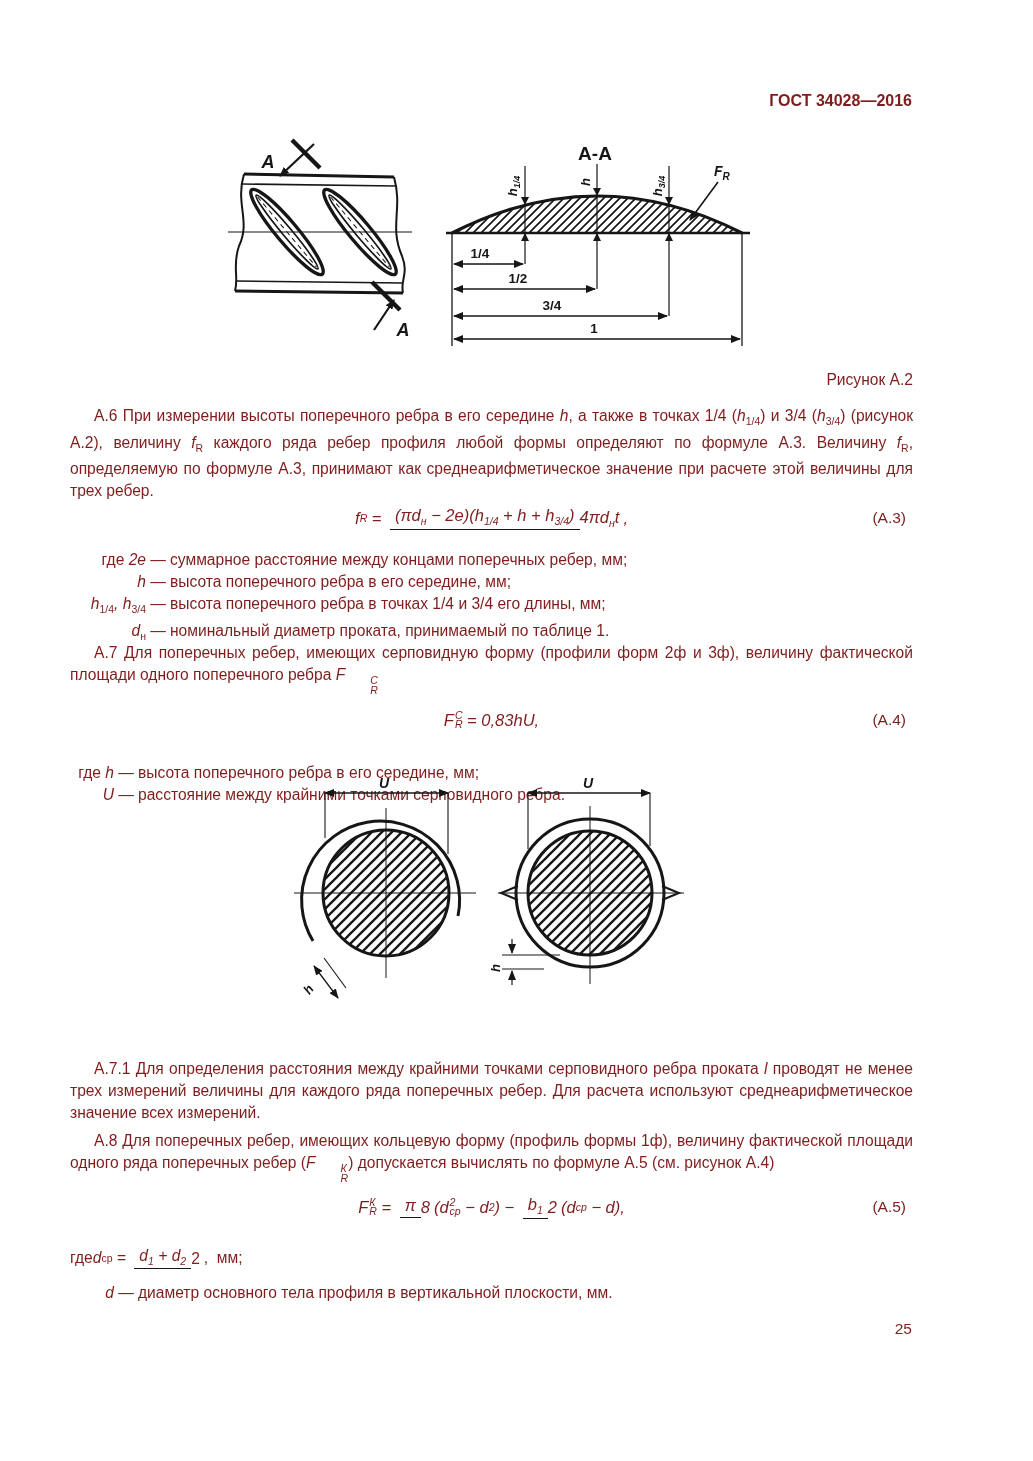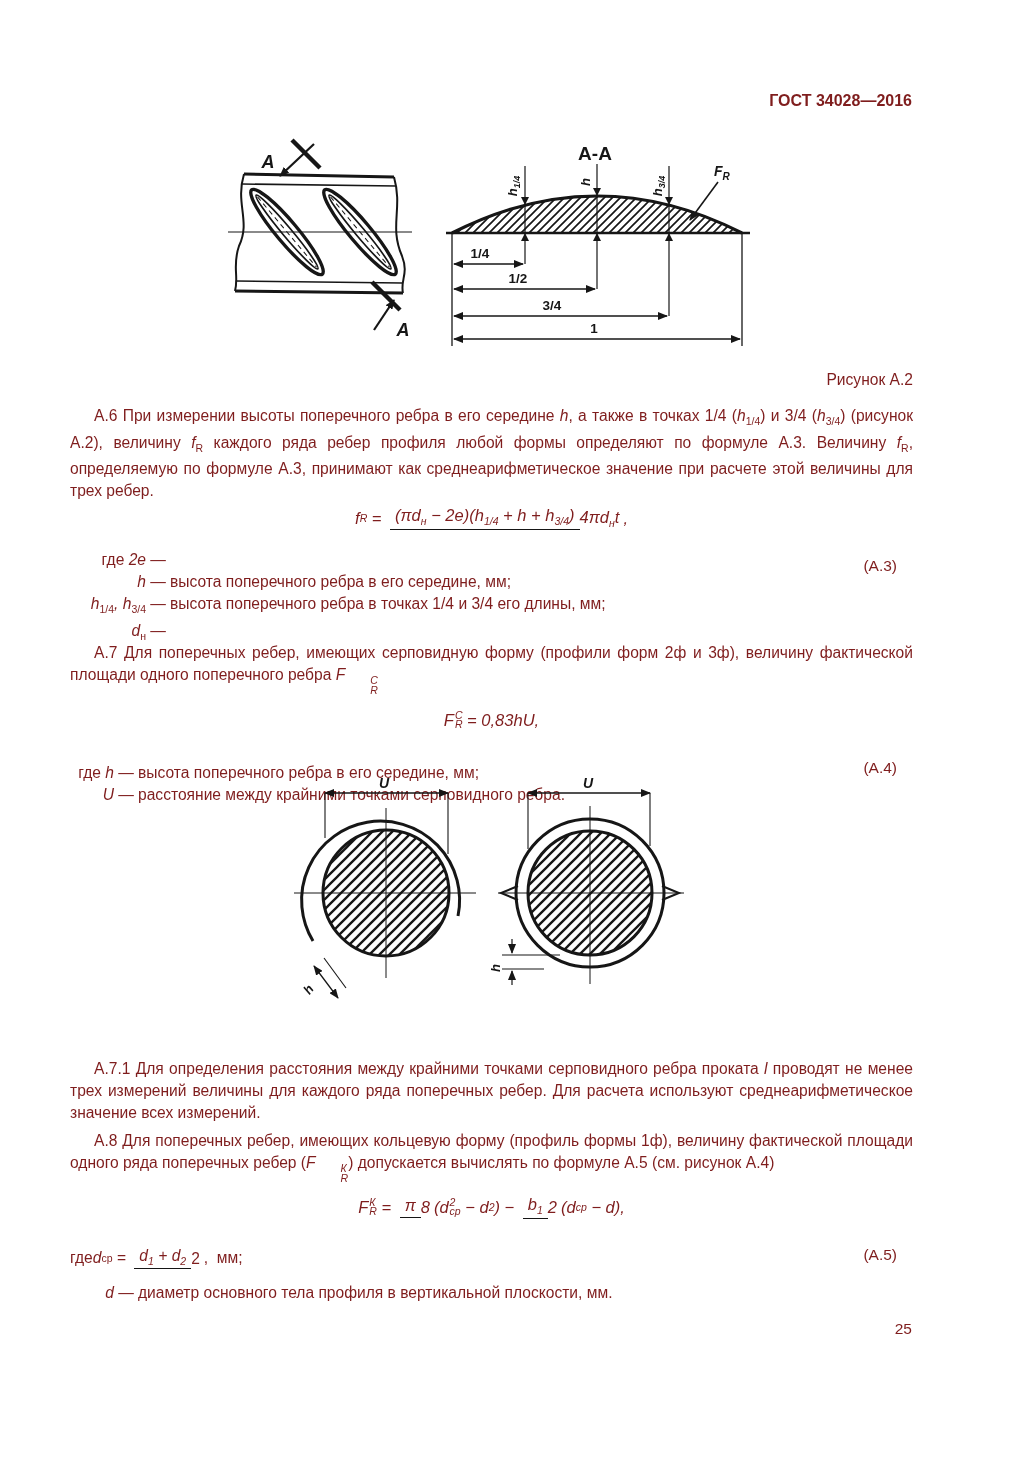--- a/index.html
+++ b/index.html
@@ -13,21 +13,21 @@
   .para{left:70px;width:843px;font-size:15.6px;line-height:22px;text-align:justify;text-indent:24px;}
   .caption{left:70px;width:843px;text-align:right;font-size:15.6px;}
   .it{font-style:italic;}
   .sb{font-size:10.5px;vertical-align:-3.5px;}
   .sp{font-size:10.5px;vertical-align:5px;}
   .ss{display:inline-flex;flex-direction:column;align-items:flex-start;font-size:10.5px;
       line-height:9.5px;vertical-align:-4px;margin-left:1px;}
   
   .frow{left:70px;width:843px;display:flex;align-items:center;justify-content:center;}
   .formula{display:inline-flex;align-items:center;font-size:16.5px;font-style:italic;white-space:pre;}
-  .ftag{position:absolute;right:16px;top:50%;transform:translateY(-50%);font-style:normal;font-size:15.5px;margin-top:48px;}
+  .ftag{position:absolute;right:7px;top:50%;transform:translateY(-50%);font-style:normal;font-size:15.5px;}
   .frac{display:inline-flex;flex-direction:row;align-items:center;margin:0 4px;}
   .frac .num{border-bottom:1.5px solid #151515;padding:0 5px 2px;display:inline-block;text-align:center;}
   .frac .den{padding-top:1px;display:inline-block;text-align:right;}
   
   .defs{font-size:15.6px;line-height:22px;}
   .defrow{display:grid;}
   .defs-a3 .defrow{grid-template-columns:84px 24px auto;}
   .defs-sm .defrow{grid-template-columns:44px 24px auto;}
   .dterm{text-align:right;white-space:nowrap;}
   .ddash{text-align:center;}
@@ -124,34 +124,36 @@
 
   <div class="abs frow" style="top:489px;height:58px;">
     <span class="formula"><span>f</span><span class="sb">R</span><span> = </span><span class="frac"><span class="num"><span>(πd</span><span class="sb">н</span><span> − 2е)(</span><span>h</span><span class="sb">1/4</span><span> + h + h</span><span class="sb">3/4</span><span>)</span></span><span class="den"><span>4πd</span><span class="sb">н</span><span>t</span></span></span><span>,</span></span>
     <span class="ftag">(А.3)</span>
   </div>
 
   <div class="abs defs defs-a3" style="left:62px;top:549px;width:851px;">
     <div class="defrow">
       <span class="dterm"><span>где </span><span class="it">2е</span></span>
       <span class="ddash">—</span>
+      <span>суммарное расстояние между концами поперечных ребер, мм;</span>
     </div>
     <div class="defrow">
       <span class="dterm it">h</span>
       <span class="ddash">—</span>
       <span>высота поперечного ребра в его середине, мм;</span>
     </div>
     <div class="defrow">
       <span class="dterm"><span class="it">h</span><span class="sb">1/4</span><span class="it">, h</span><span class="sb">3/4</span></span>
       <span class="ddash">—</span>
       <span>высота поперечного ребра в точках 1/4 и 3/4 его длины, мм;</span>
     </div>
     <div class="defrow">
       <span class="dterm"><span class="it">d</span><span class="sb">н</span></span>
       <span class="ddash">—</span>
+      <span>номинальный диаметр проката, принимаемый по таблице 1.</span>
     </div>
   </div>
 
   <div class="abs para" style="top:642px;"><span>А.7 Для поперечных ребер, имеющих серповидную форму (профили форм 2ф и 3ф), величину фактической площади одного поперечного ребра </span><span class="it">F</span><span class="ss it">
         <span>С</span>
         <span>R</span>
       </span></div>
 
   <div class="abs frow" style="top:701px;height:38px;">
     <span class="formula"><span>F</span><span class="ss"><span>С</span><span>R</span></span><span> = 0,83</span><span>hU</span><span>,</span></span>

